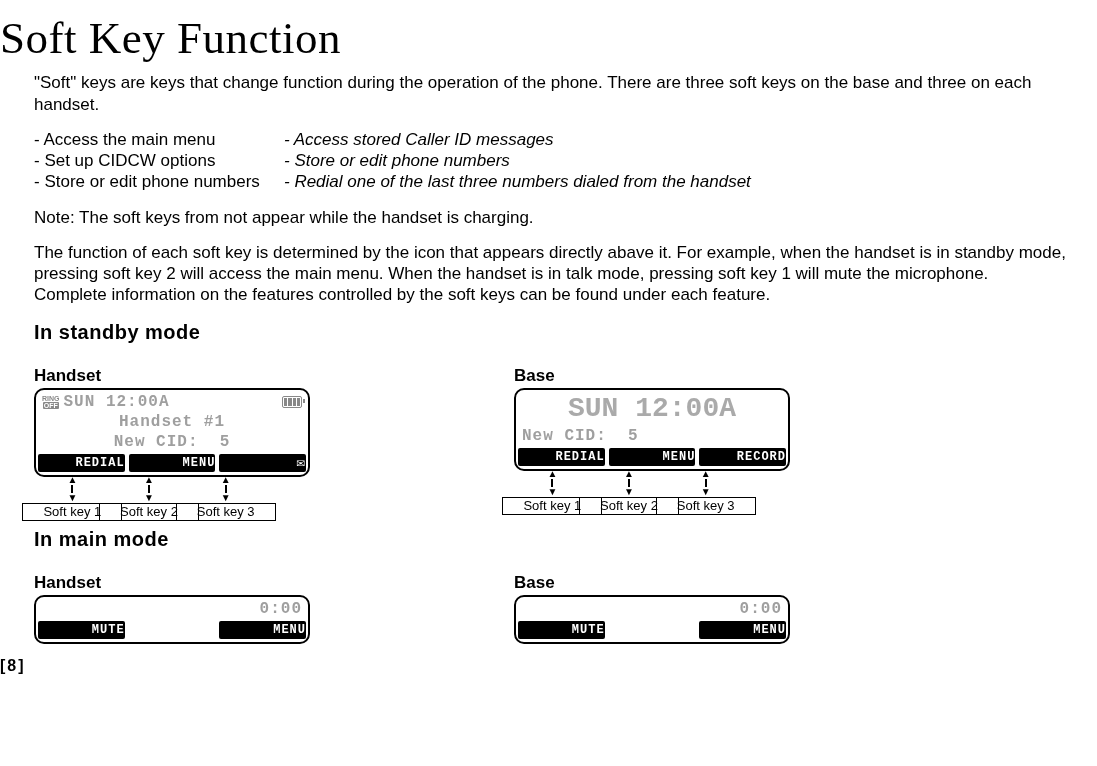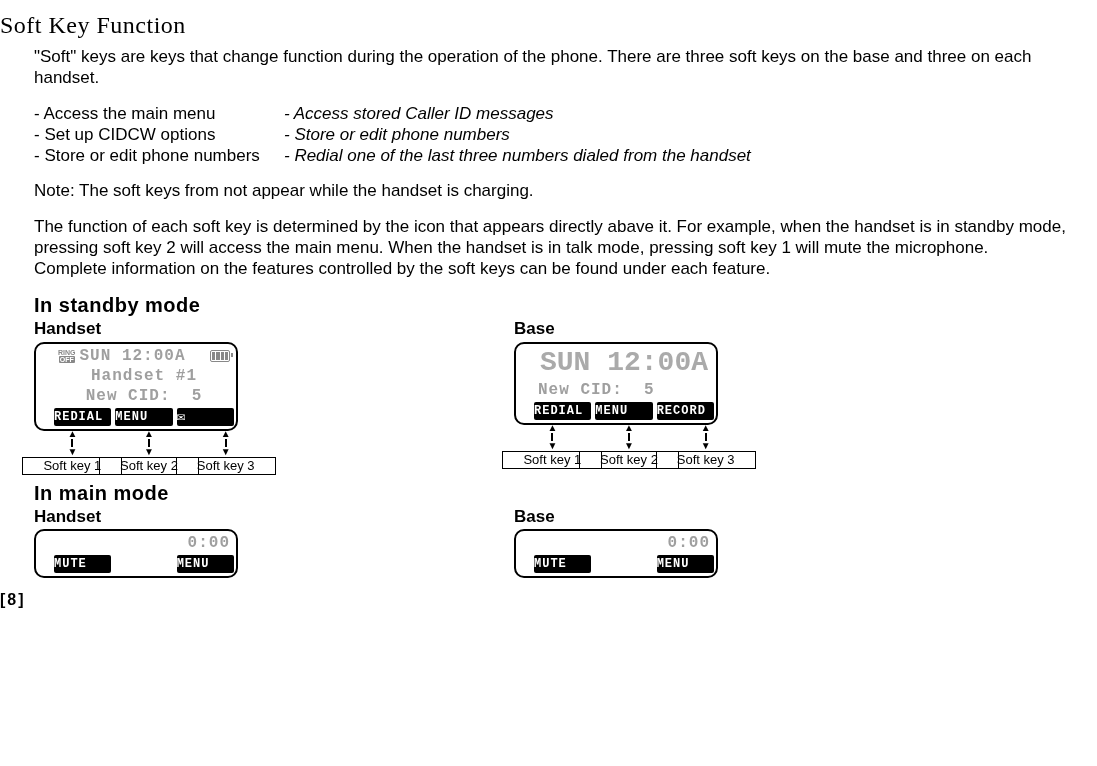--- a/index.html
+++ b/index.html
@@ -8,52 +8,52 @@
     color: #000;
     margin: 0;
     padding: 10px 18px 8px 0;
     width: 1097px;
     box-sizing: border-box;
     line-height: 1.25;
   }
   h1.page-title {
     font-family: Georgia, "Times New Roman", serif;
     font-weight: normal;
-    font-size: 24px;
+    font-size: 45px;
     margin: 0 0 6px 0;
     letter-spacing: 0.5px;
   }
   .intro, .list-block, .note, .para {
     margin-left: 34px;
     margin-bottom: 14px;
   }
   .list-block .row { display: flex; }
   .list-block .col1 { width: 250px; white-space: nowrap; }
   .list-block .col2 { flex: 1; white-space: nowrap; font-style: italic; }
   h2.mode-title {
     margin: 6px 0 0 34px;
     font-size: 20px;
     font-weight: bold;
     letter-spacing: 0.5px;
   }
   .columns {
     display: flex;
     margin-left: 34px;
   }
-  .col { flex: 0 0 480px; }
+  .col { flex: 0 0 480px; margin-top: 20px; }
   .sub-label { font-weight: bold; font-size: 17px; margin-bottom: 2px; }
   
   .lcd {
-    width: 204px;
+    width: 276px;
     border: 2px solid #000;
     border-radius: 10px;
     background: #fff;
     font-family: "Courier New", monospace;
     font-weight: bold;
-    padding: 2px 0 0 16px;
+    padding: 2px 0 0 0;
     box-sizing: border-box;
   }
   .lcd .lcd-row {
     display: flex;
     align-items: center;
     height: 20px;
     padding: 0 6px;
     color: #9f9f9f;
     font-size: 16px;
     letter-spacing: 1px;
@@ -66,21 +66,21 @@
     margin: 2px 2px 3px 2px;
     gap: 4px;
   }
   .lcd-softbar .cell {
     flex: 1;
     background: #000;
     color: #fff;
     font-family: "Courier New", monospace;
     font-size: 12px;
     letter-spacing: 1px;
-    text-align: left;
+    text-align: right;
     line-height: 18px;
     border-radius: 2px;
     overflow: hidden;
   }
   .lcd-softbar .cell.blank { background: transparent; }
   .lcd-softbar .cell.iconcell::after {
     content:"✉"; color:#fff; font-size:14px;
   }
   .ring-off {
     display:inline-flex; flex-direction:column; align-items:center;

